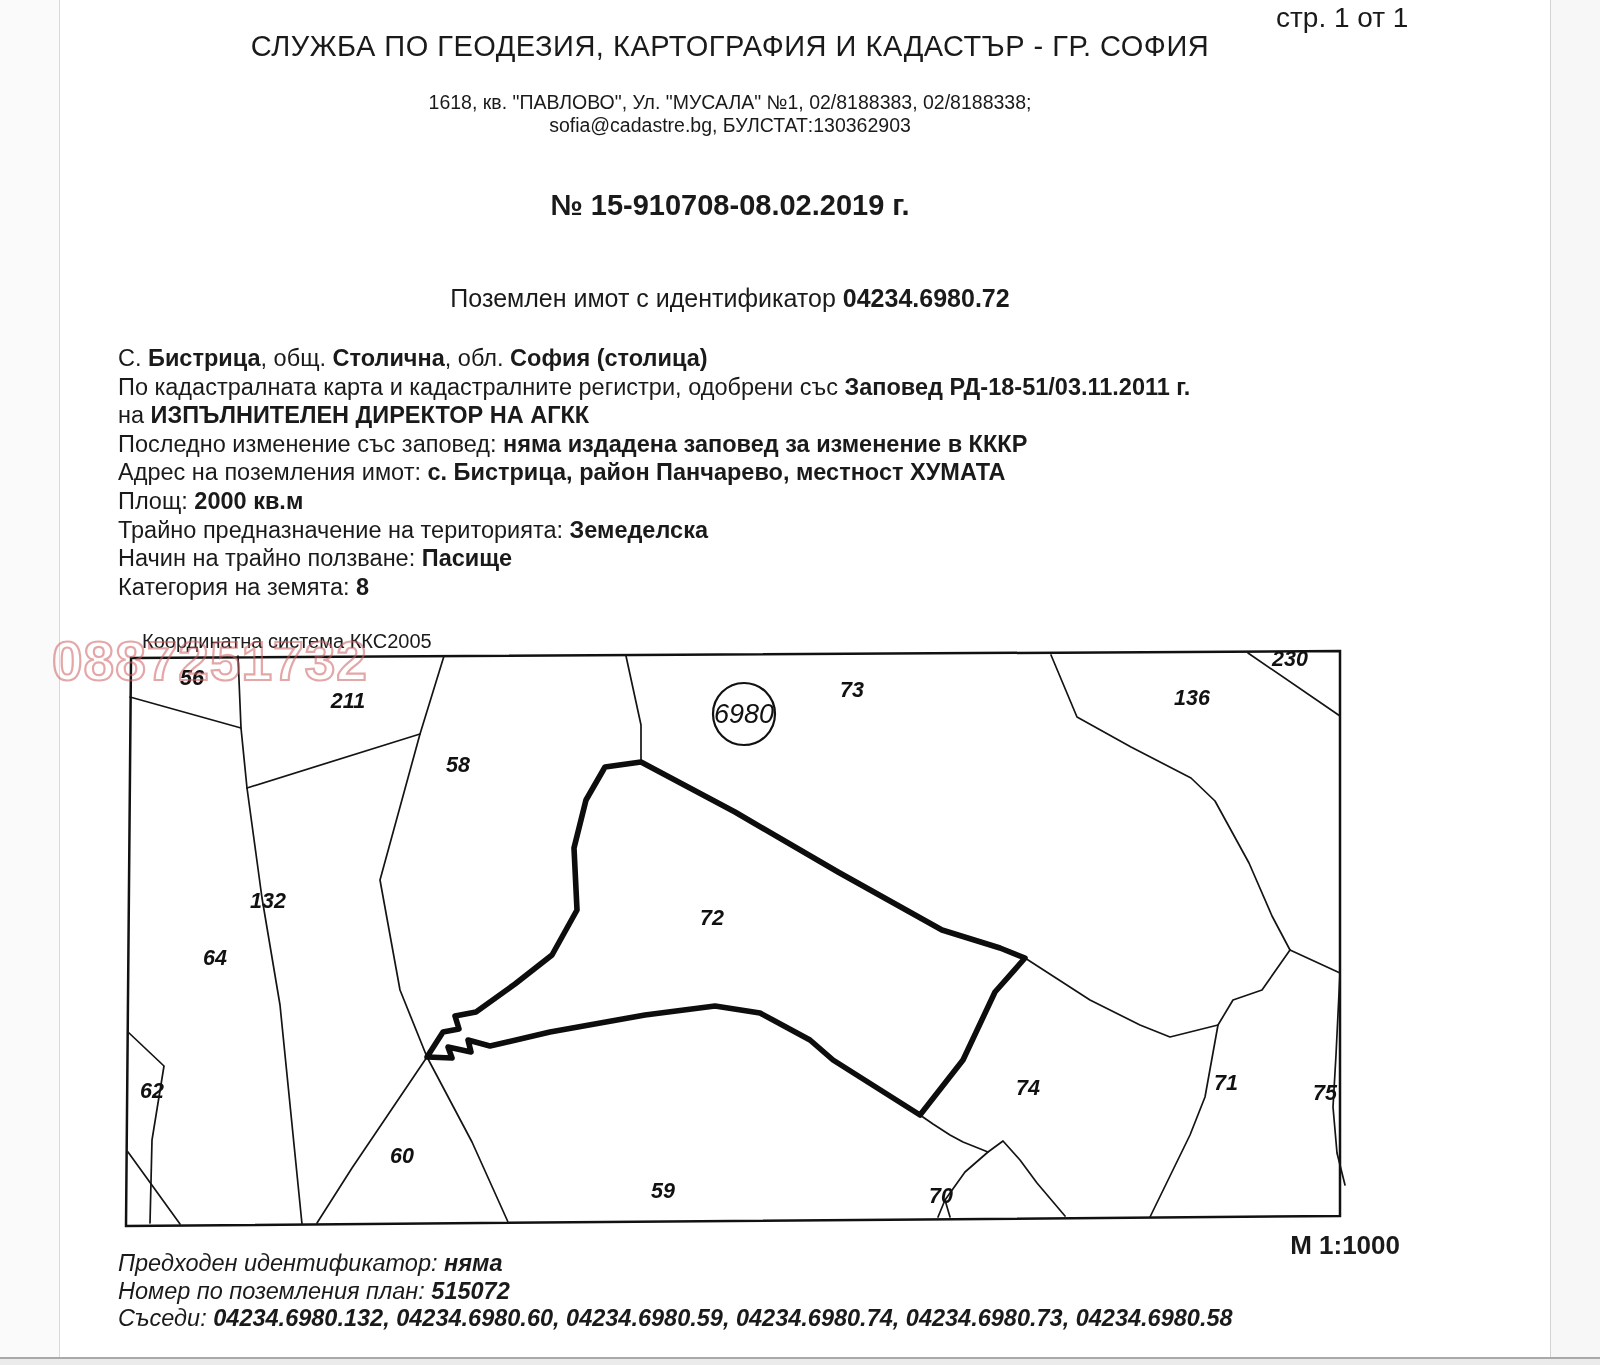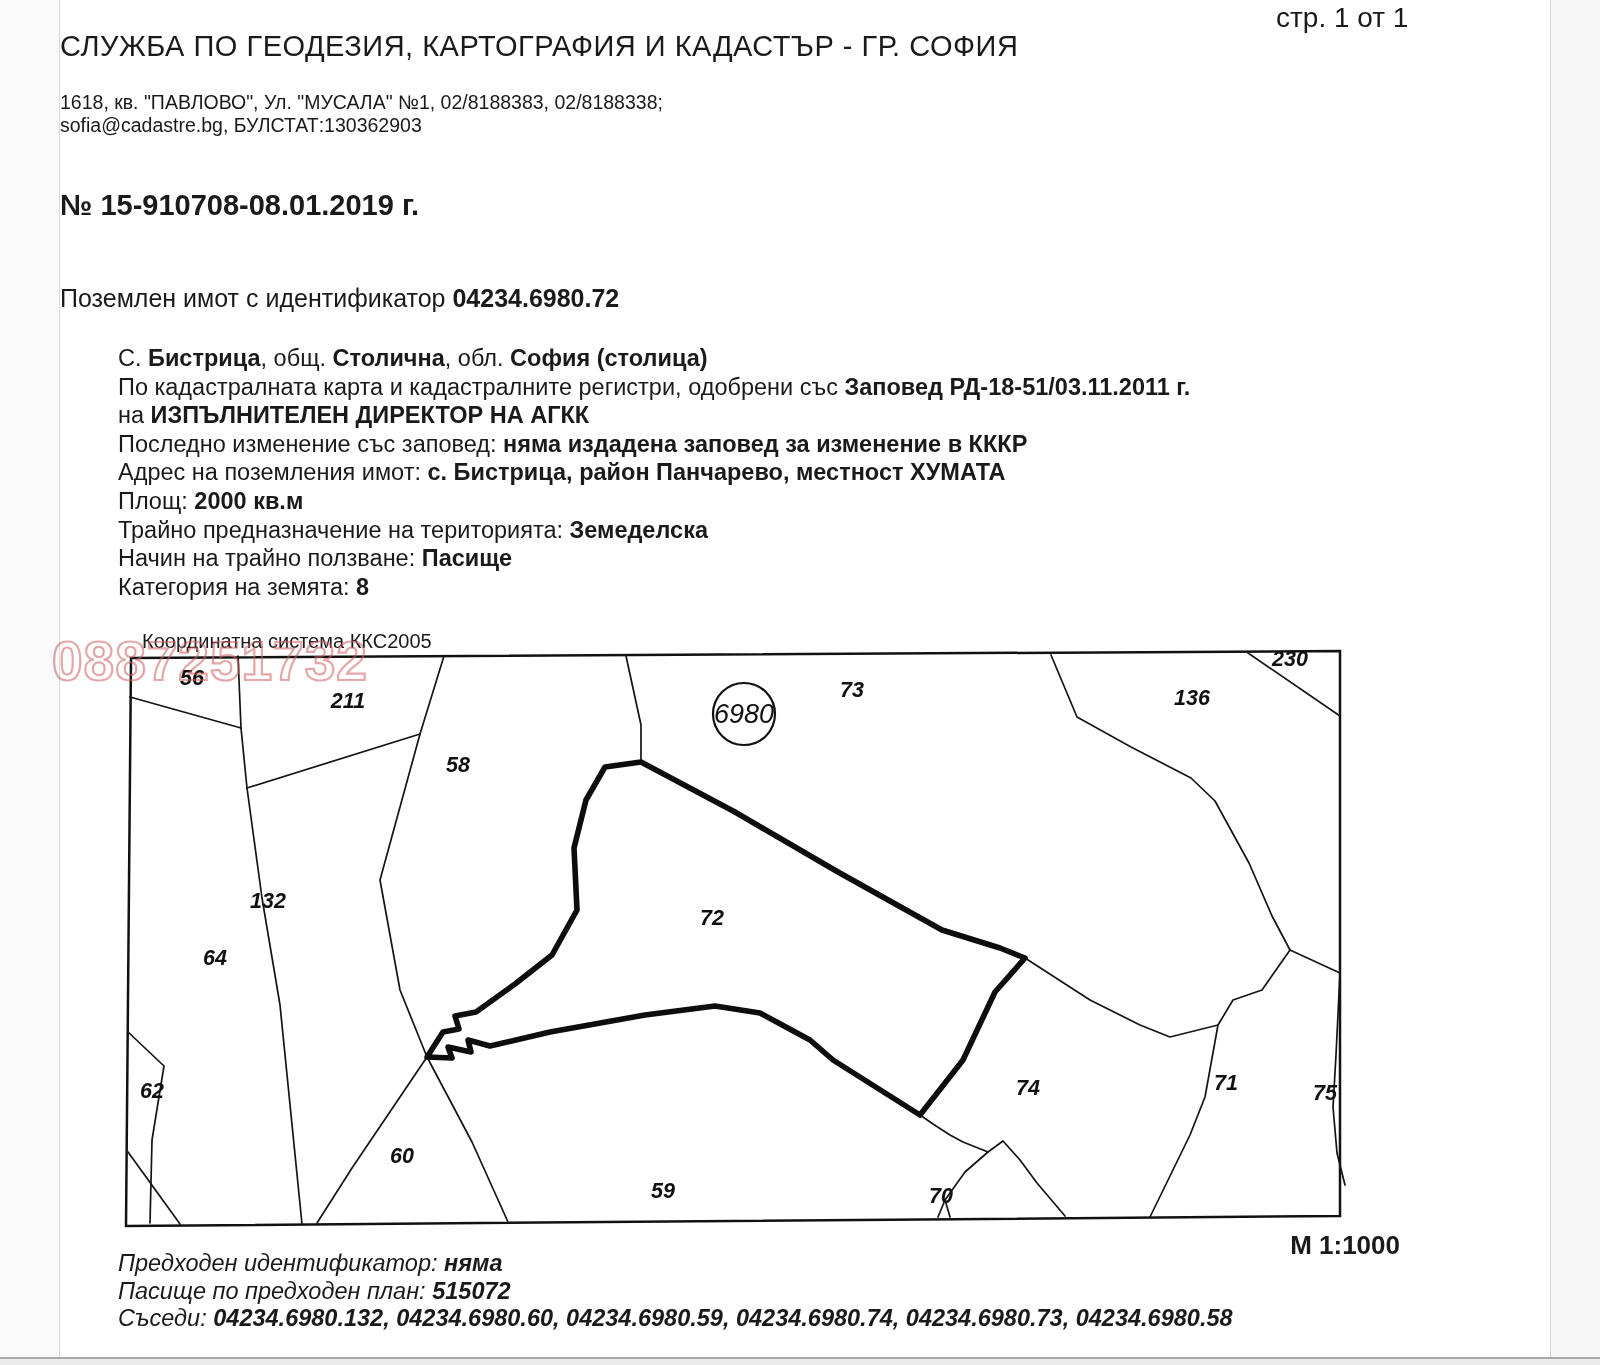--- a/index.html
+++ b/index.html
@@ -4,21 +4,21 @@
 <style>
   html,body{margin:0;padding:0;}
   body{
     width:1600px;height:1365px;position:relative;background:#ffffff;
     font-family:"Liberation Sans", sans-serif;color:#1a1a1a;overflow:hidden;
     -webkit-font-smoothing:antialiased;
   }
   .edge-left{position:absolute;left:0;top:0;width:59px;height:1365px;background:#fafafa;border-right:1px solid #d9d9d9;}
   .edge-right{position:absolute;left:1550px;top:0;width:50px;height:1365px;background:#f7f7f7;border-left:1px solid #d3d3d3;}
   .edge-bottom{position:absolute;left:0;top:1357px;width:1600px;height:8px;background:#ebebeb;border-top:2px solid #a9a9a9;}
-  .center-wrap{position:absolute;left:60px;width:1340px;}
+  .center-wrap{position:absolute;left:60px;width:1340px;text-align:center;}
   .page-ind{position:absolute;left:1245px;top:2px;font-size:28px;margin-left:31px;}
   .office{top:30px;font-size:29px;letter-spacing:.5px;}
   .addr{top:91px;font-size:19.5px;line-height:23px;}
   .doc-title{top:187px;font-size:29px;font-weight:bold;line-height:36px;}
   .ident{top:284px;font-size:25px;}
   .details{position:absolute;left:118px;top:344px;font-size:23.5px;line-height:28.6px;white-space:pre-wrap;}
   .footer{position:absolute;left:118px;top:1250px;font-size:23.5px;line-height:27.6px;white-space:pre-wrap;font-style:italic;}
   .b{font-weight:bold;}
   .coordsys{position:absolute;left:130px;top:630px;font-size:20px;margin-left:12px;}
   .scale{position:absolute;left:60px;top:1230px;width:1340px;text-align:right;font-size:26px;font-weight:bold;}
@@ -43,21 +43,21 @@
 
 <div class="page-ind">стр. 1 от 1</div>
 
 <div class="center-wrap office">СЛУЖБА ПО ГЕОДЕЗИЯ, КАРТОГРАФИЯ И КАДАСТЪР - ГР. СОФИЯ</div>
 <div class="center-wrap addr">
   <div>1618, кв. "ПАВЛОВО", Ул. "МУСАЛА" №1, 02/8188383, 02/8188338;</div>
   <div>sofia@cadastre.bg, БУЛСТАТ:130362903</div>
 </div>
 
 <div class="center-wrap doc-title">
-  <div>№ 15-910708-08.01.2019 г.</div>
+  <div>№ 15-910708-08.02.2019 г.</div>
 </div>
 
 <div class="center-wrap ident"><span>Поземлен имот с  идентификатор  </span><span class="b">04234.6980.72</span></div>
 
 <div class="details" id="details-block"><div><span>С. </span><span class="b">Бистрица</span><span>, общ. </span><span class="b">Столична</span><span>, обл. </span><span class="b">София (столица)</span></div><div><span>По кадастралната карта и кадастралните регистри, одобрени със </span><span class="b">Заповед РД-18-51/03.11.2011 г.</span></div><div><span>на </span><span class="b">ИЗПЪЛНИТЕЛЕН ДИРЕКТОР НА АГКК</span></div><div><span>Последно изменение със заповед: </span><span class="b">няма издадена заповед за изменение в КККР</span></div><div><span>Адрес на поземления имот: </span><span class="b">с. Бистрица, район Панчарево, местност ХУМАТА</span></div><div><span>Площ: </span><span class="b">2000 кв.м</span></div><div><span>Трайно предназначение на територията: </span><span class="b">Земеделска</span></div><div><span>Начин на трайно ползване: </span><span class="b">Пасище</span></div><div><span>Категория на земята: </span><span class="b">8</span></div></div>
 
 <div class="coordsys">Координатна система ККС2005</div>
 
 <div class="watermark">0887251732</div>
 
@@ -98,13 +98,13 @@
     <text x="402" y="1163" class="plabel">60</text>
     <text x="663" y="1198" class="plabel">59</text>
     <text x="941" y="1203" class="plabel">70</text>
     <text x="1028" y="1095" class="plabel">74</text>
     <text x="1226" y="1090" class="plabel">71</text>
     <text x="1325" y="1100" class="plabel">75</text>
   </svg>
 
 <div class="scale">М 1:1000</div>
 
-<div class="footer" id="footer-block"><div><span>Предходен идентификатор: </span><span class="b">няма</span></div><div><span>Пасище по предходен план: </span><span class="b">515072</span></div><div><span>Съседи: </span><span class="b">04234.6980.132, 04234.6980.60, 04234.6980.59, 04234.6980.74, 04234.6980.73, 04234.6980.58</span></div></div>
+<div class="footer" id="footer-block"><div><span>Предходен идентификатор: </span><span class="b">няма</span></div><div><span>Номер по поземления план: </span><span class="b">515072</span></div><div><span>Съседи: </span><span class="b">04234.6980.132, 04234.6980.60, 04234.6980.59, 04234.6980.74, 04234.6980.73, 04234.6980.58</span></div></div>
 
 </body></html>

